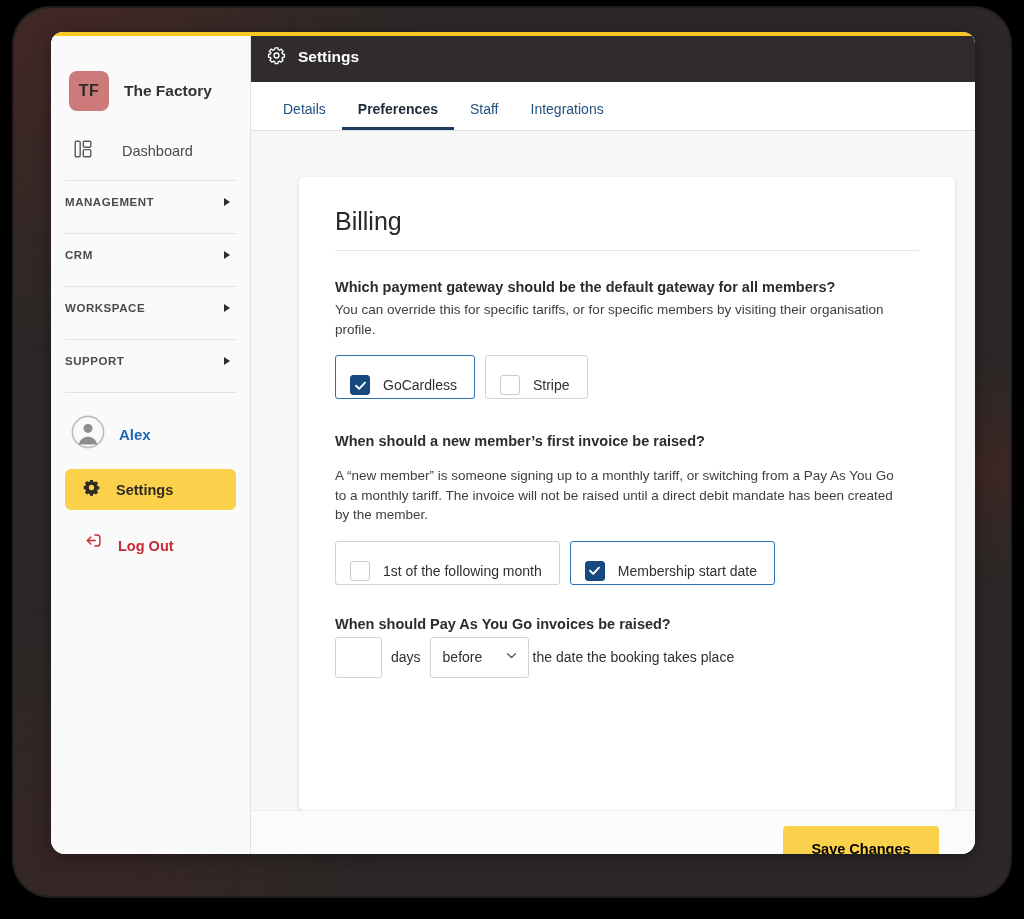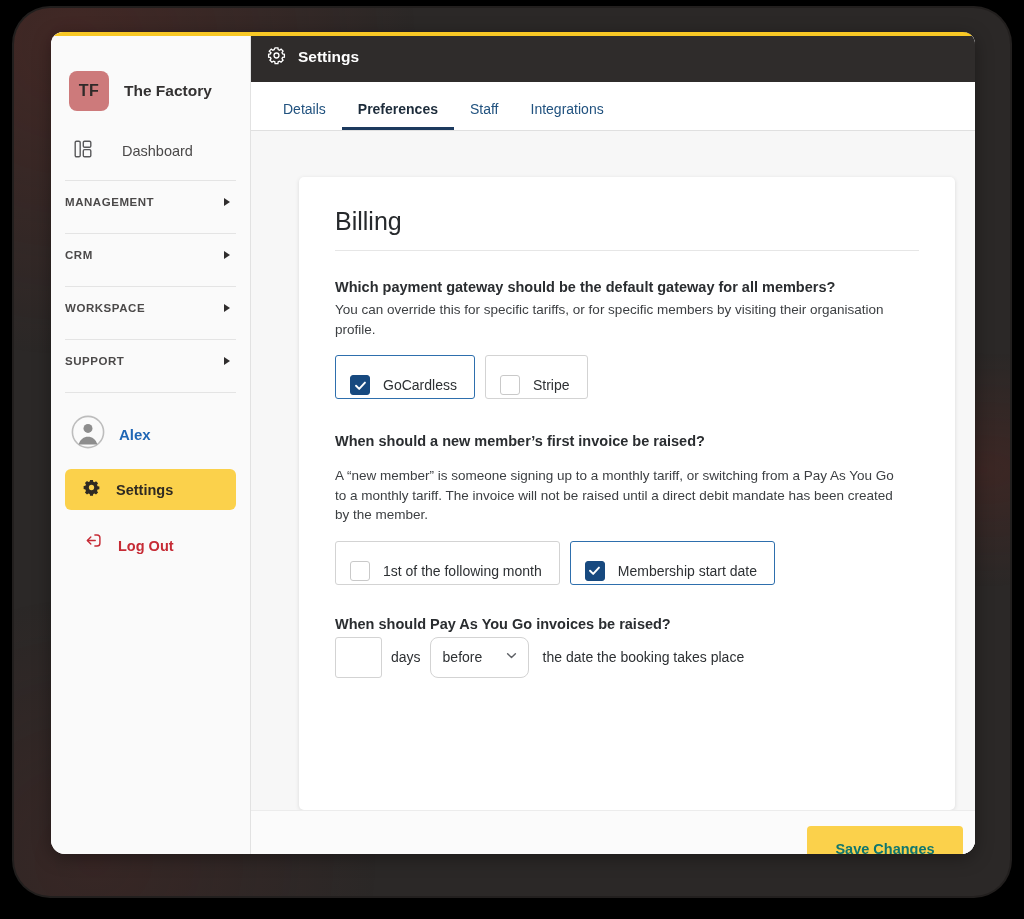--- a/index.html
+++ b/index.html
@@ -279,52 +279,52 @@
     color: #2d3033;
   }
   #days-label {
     margin: 0 9px;
     font-size: 14px;
     color: #2d3033;
   }
   #when-select {
     width: 99px; height: 41px;
     border: 1px solid #d3d3d3;
-    border-radius: 8px;
+    border-radius: 3px;
     background: #ffffff;
     display: flex; align-items: center; justify-content: space-between;
     padding: 0 10px 0 12px;
     font-size: 14px;
     color: #2d3033;
     cursor: pointer;
   }
   #days-suffix {
-    margin-left: 14px;
+    margin-left: 4px;
     font-size: 14px;
     color: #2d3033;
   }
 
   #footer-bar {
     position: absolute;
     left: 0; right: 0;
     top: 679px;
     height: 78px;
     border-top: 1px solid #ececec;
     background: #fbfbfb;
   }
   #save-btn {
     position: absolute;
-    right: 12px; top: 15px;
+    right: 36px; top: 15px;
     width: 156px; height: 45px;
     background: #fbd14b;
     border: none;
     border-radius: 4px;
     font-family: "Liberation Sans", sans-serif;
     font-size: 14.5px; font-weight: bold;
-    color: #0f766e;
+    color: #000000;
     cursor: pointer;
   }
   #lower-white {
     position: absolute;
     left: 0; right: 0;
     top: 757px; bottom: 0;
     background: #ffffff;
   }
 </style>
 </head>

